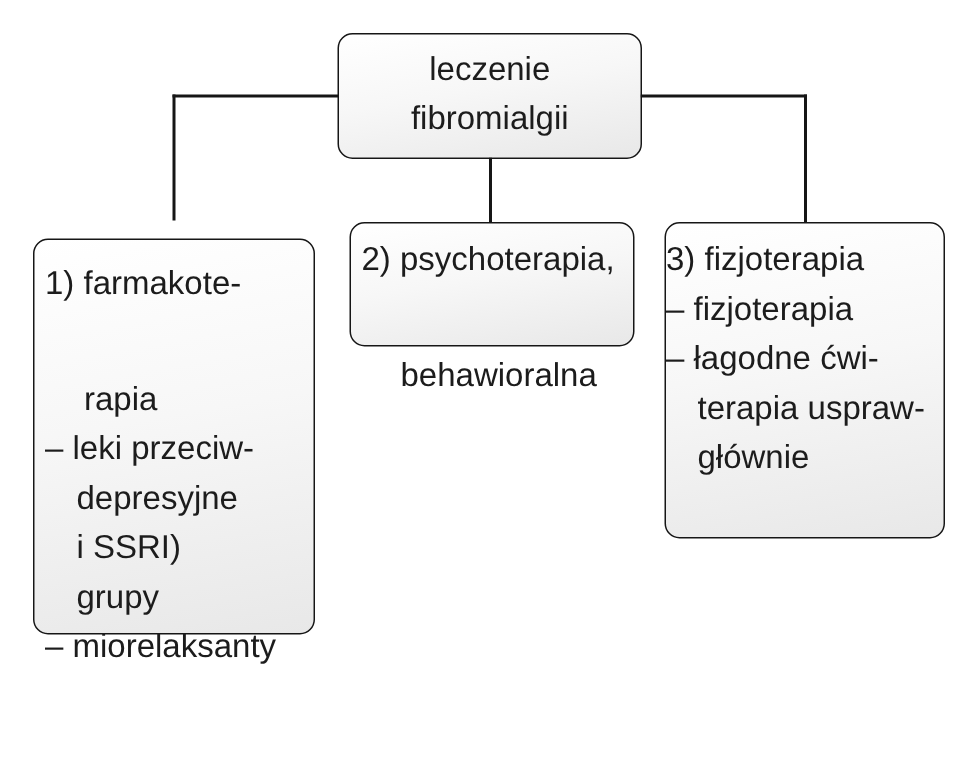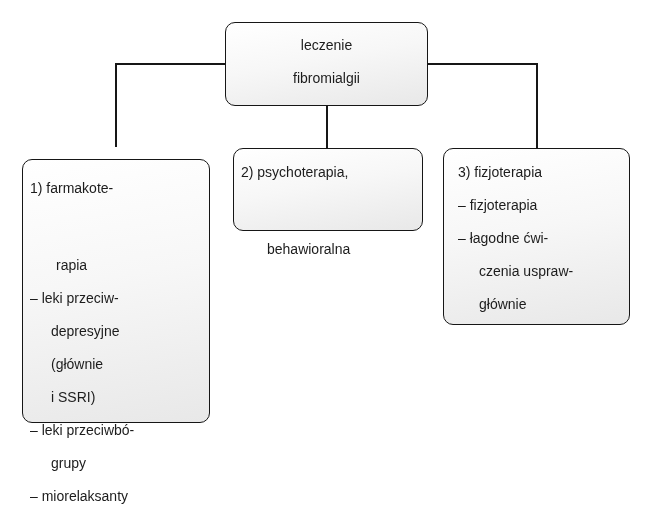--- a/index.html
+++ b/index.html
@@ -14,21 +14,21 @@
     overflow: hidden;
   }
 
   
   .box {
     position: absolute;
     box-sizing: border-box;
     border: 1.6px solid #161616;
     border-radius: 10px;
     background: linear-gradient(170deg, #ffffff 0%, #f7f7f7 45%, #e8e8e8 100%);
-    font-size: 14px;
+    font-size: 22px;
     line-height: 33px;
   }
 
   .box-root {
     left: 225px; top: 22px;
     width: 203px; height: 84px;
     padding-top: 6px;
     text-align: center;
   }
 
@@ -39,22 +39,22 @@
   }
 
   .box-branch2 {
     left: 233px; top: 148px;
     width: 190px; height: 83px;
     padding: 7px 4px 0 7px;
   }
 
   .box-branch3 {
     left: 443px; top: 148px;
-    width: 187px; height: 177px;
-    padding: 7px 4px 0 14px;
+    width: 187px; height: 211px;
+    padding: 7px 4px 0 0;
   }
 
   .line { white-space: nowrap; }
 
   
   .cont-num  { padding-left: 26px; margin-top: 44px; }  
   .cont-dash { padding-left: 21px; }  
 
   
   .connector { position: absolute; background: #161616; }
@@ -78,33 +78,31 @@
   <div class="box box-root">
     <div class="line">leczenie</div>
     <div class="line">fibromialgii</div>
   </div>
 
   <div class="box box-branch1">
     <div class="line">1) farmakote-</div>
     <div class="line cont-num">rapia</div>
     <div class="line">– leki przeciw-</div>
     <div class="line cont-dash">depresyjne</div>
-    <div class="line cont-dash">(głównie</div>
     <div class="line cont-dash">i SSRI)</div>
-    <div class="line">– leki przeciwbó-</div>
     <div class="line cont-dash">grupy</div>
     <div class="line">– miorelaksanty</div>
   </div>
 
   <div class="box box-branch2">
     <div class="line">2) psychoterapia,</div>
     <div class="line cont-num">behawioralna</div>
   </div>
 
   <div class="box box-branch3">
     <div class="line">3) fizjoterapia</div>
     <div class="line">– fizjoterapia</div>
     <div class="line">– łagodne ćwi-</div>
-    <div class="line cont-dash">czenia uspraw-</div>
+    <div class="line cont-dash">terapia uspraw-</div>
     <div class="line cont-dash">głównie</div>
   </div>
 
 </div>
 
 </body></html>

